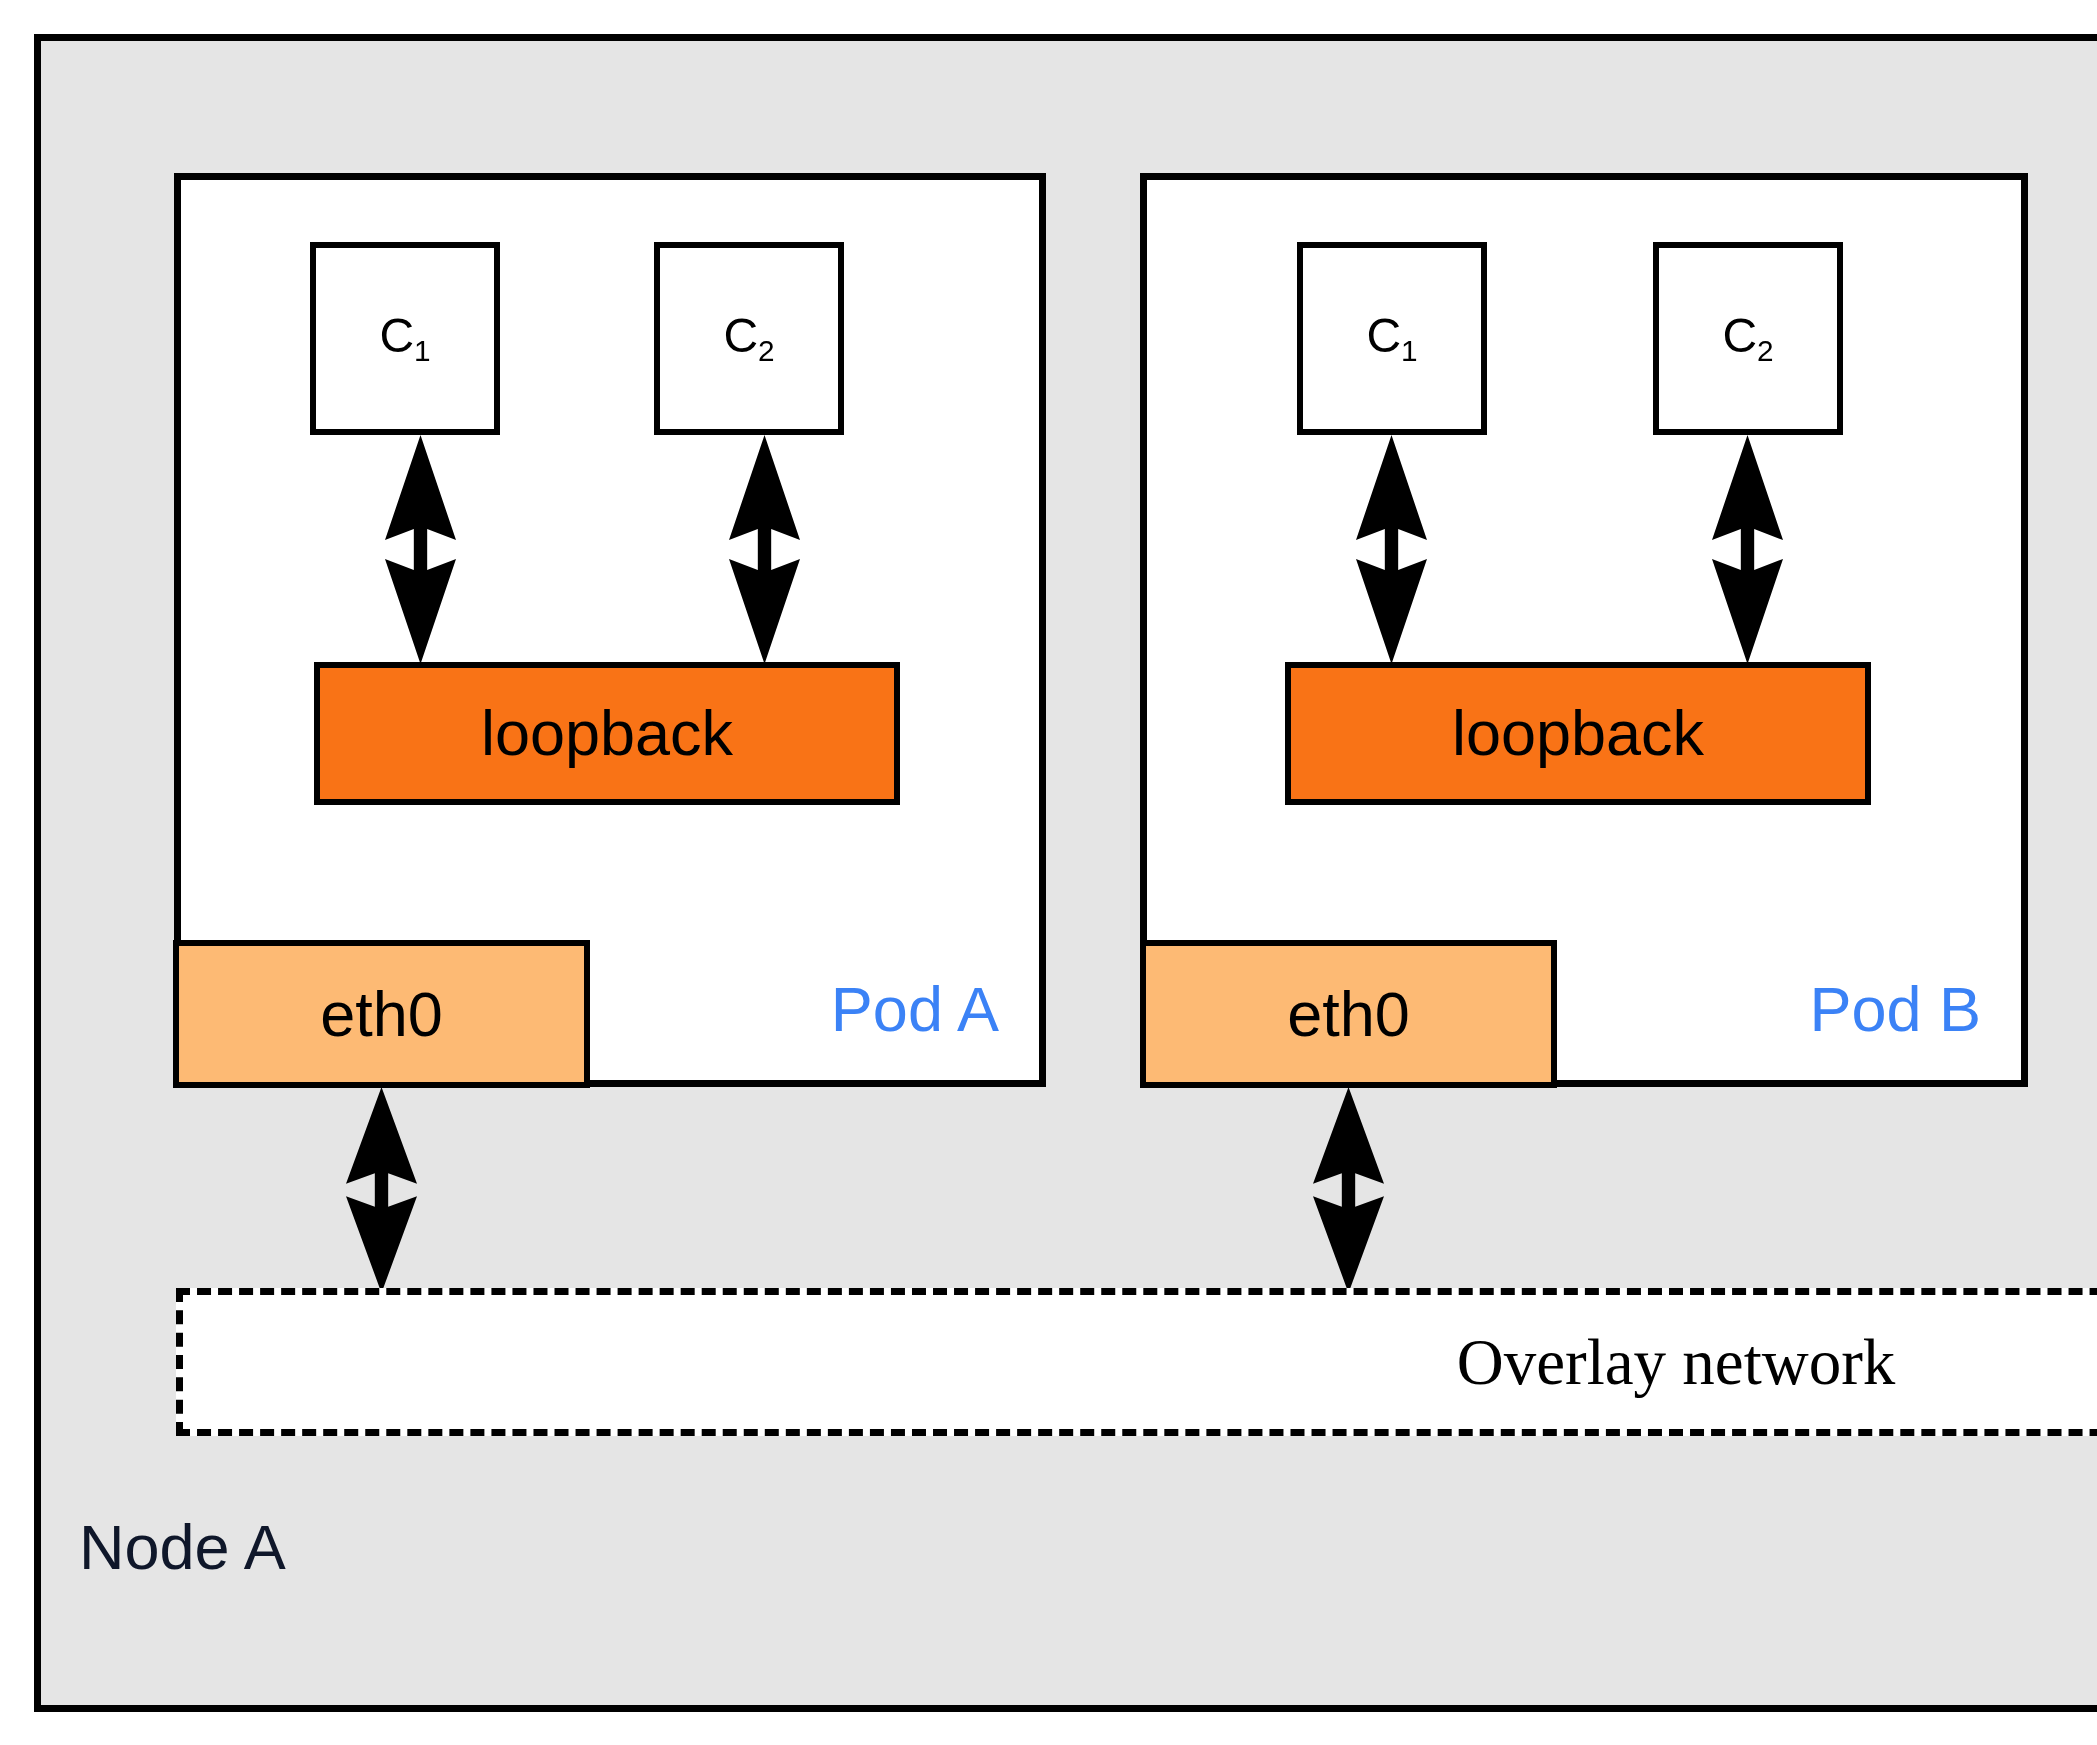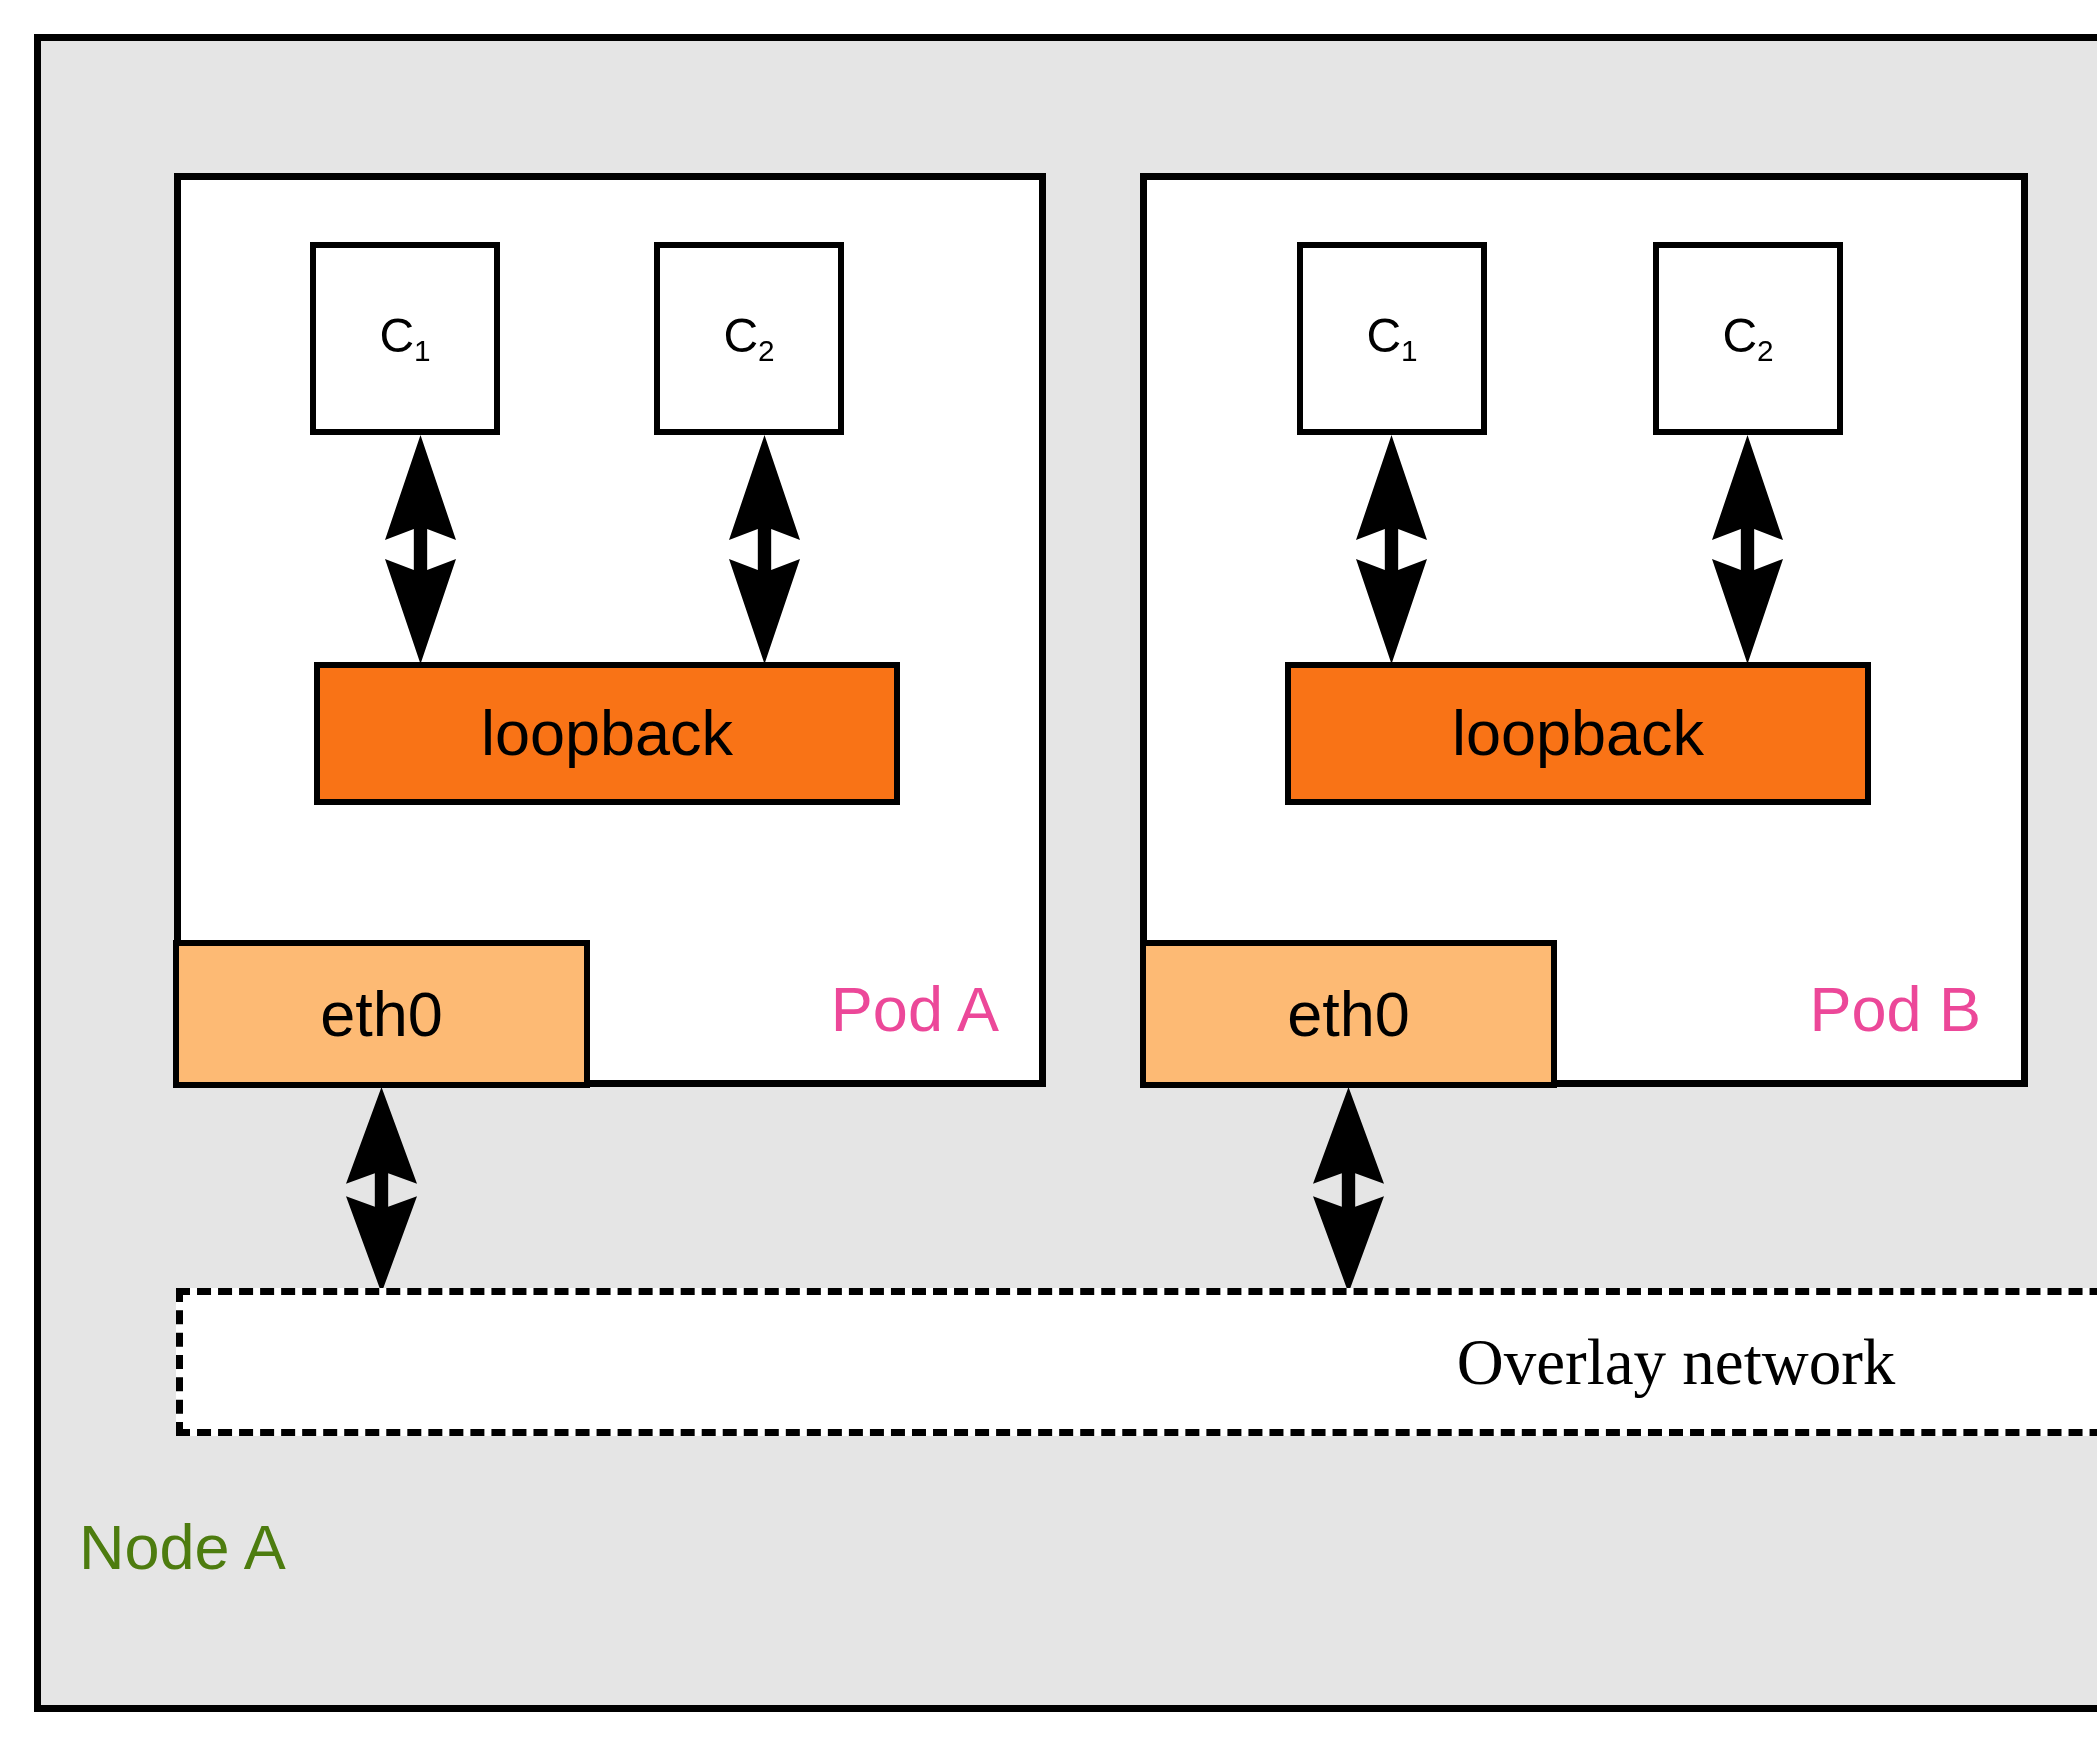--- a/index.html
+++ b/index.html
@@ -1,23 +1,23 @@
 <!DOCTYPE html>
 <html style="font-size:6.7px"><head>
 <meta charset="utf-8">
 <style>
   html,body{margin:0;padding:0;background:#ffffff;}
   body{font-family:"Liberation Sans",sans-serif;}
   #canvas{position:relative;width:3347px;height:1746px;background:#ffffff;overflow:hidden;}
 
   .node{position:absolute;background:#e5e5e5;border:7.1px solid #000;box-sizing:border-box;}
-  .node-label{position:absolute;left:38px;bottom:126px;font-size:63px;color:#4d7c0f;line-height:1;white-space:nowrap;}
+  .node-label{position:absolute;left:38px;bottom:126px;font-size:63px;color:#0f172a;line-height:1;white-space:nowrap;}
 
   .pod{position:absolute;background:#ffffff;border:7.1px solid #000;box-sizing:border-box;}
-  .pod-label{position:absolute;right:40px;bottom:39px;font-size:63px;color:#ec4899;line-height:1;white-space:nowrap;}
+  .pod-label{position:absolute;right:40px;bottom:39px;font-size:63px;color:#3b82f6;line-height:1;white-space:nowrap;}
 
   .container-box{position:absolute;background:#ffffff;border:6.7px solid #000;box-sizing:border-box;
        display:flex;align-items:center;justify-content:center;}
   .container-box .ctext{font-size:48px;color:#000;line-height:1;}
   .container-box .ctext sub{font-size:0.62em;vertical-align:-0.30em;}
 
   .iface{position:absolute;background:#f97316;border:6.7px solid #000;box-sizing:border-box;
        display:flex;align-items:center;justify-content:center;}
   .iface-label{font-size:63px;color:#000;line-height:1;white-space:nowrap;}
 

